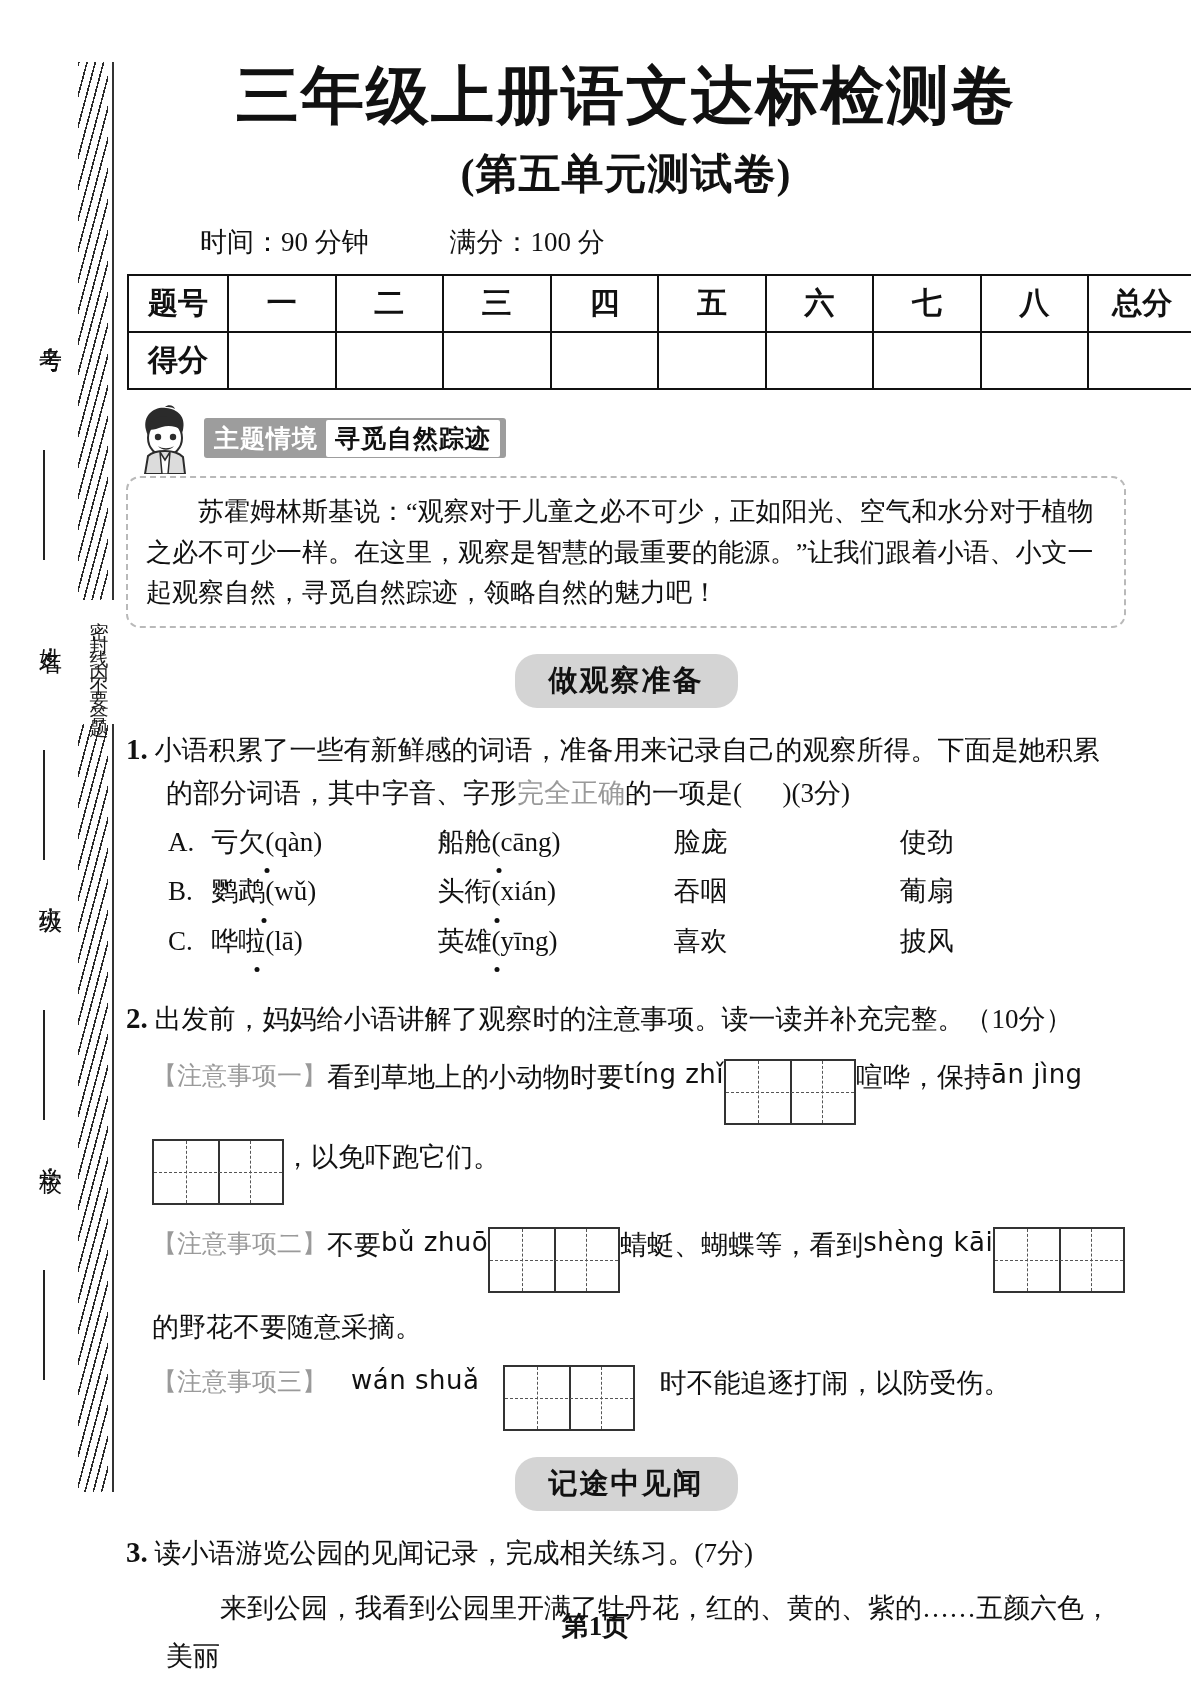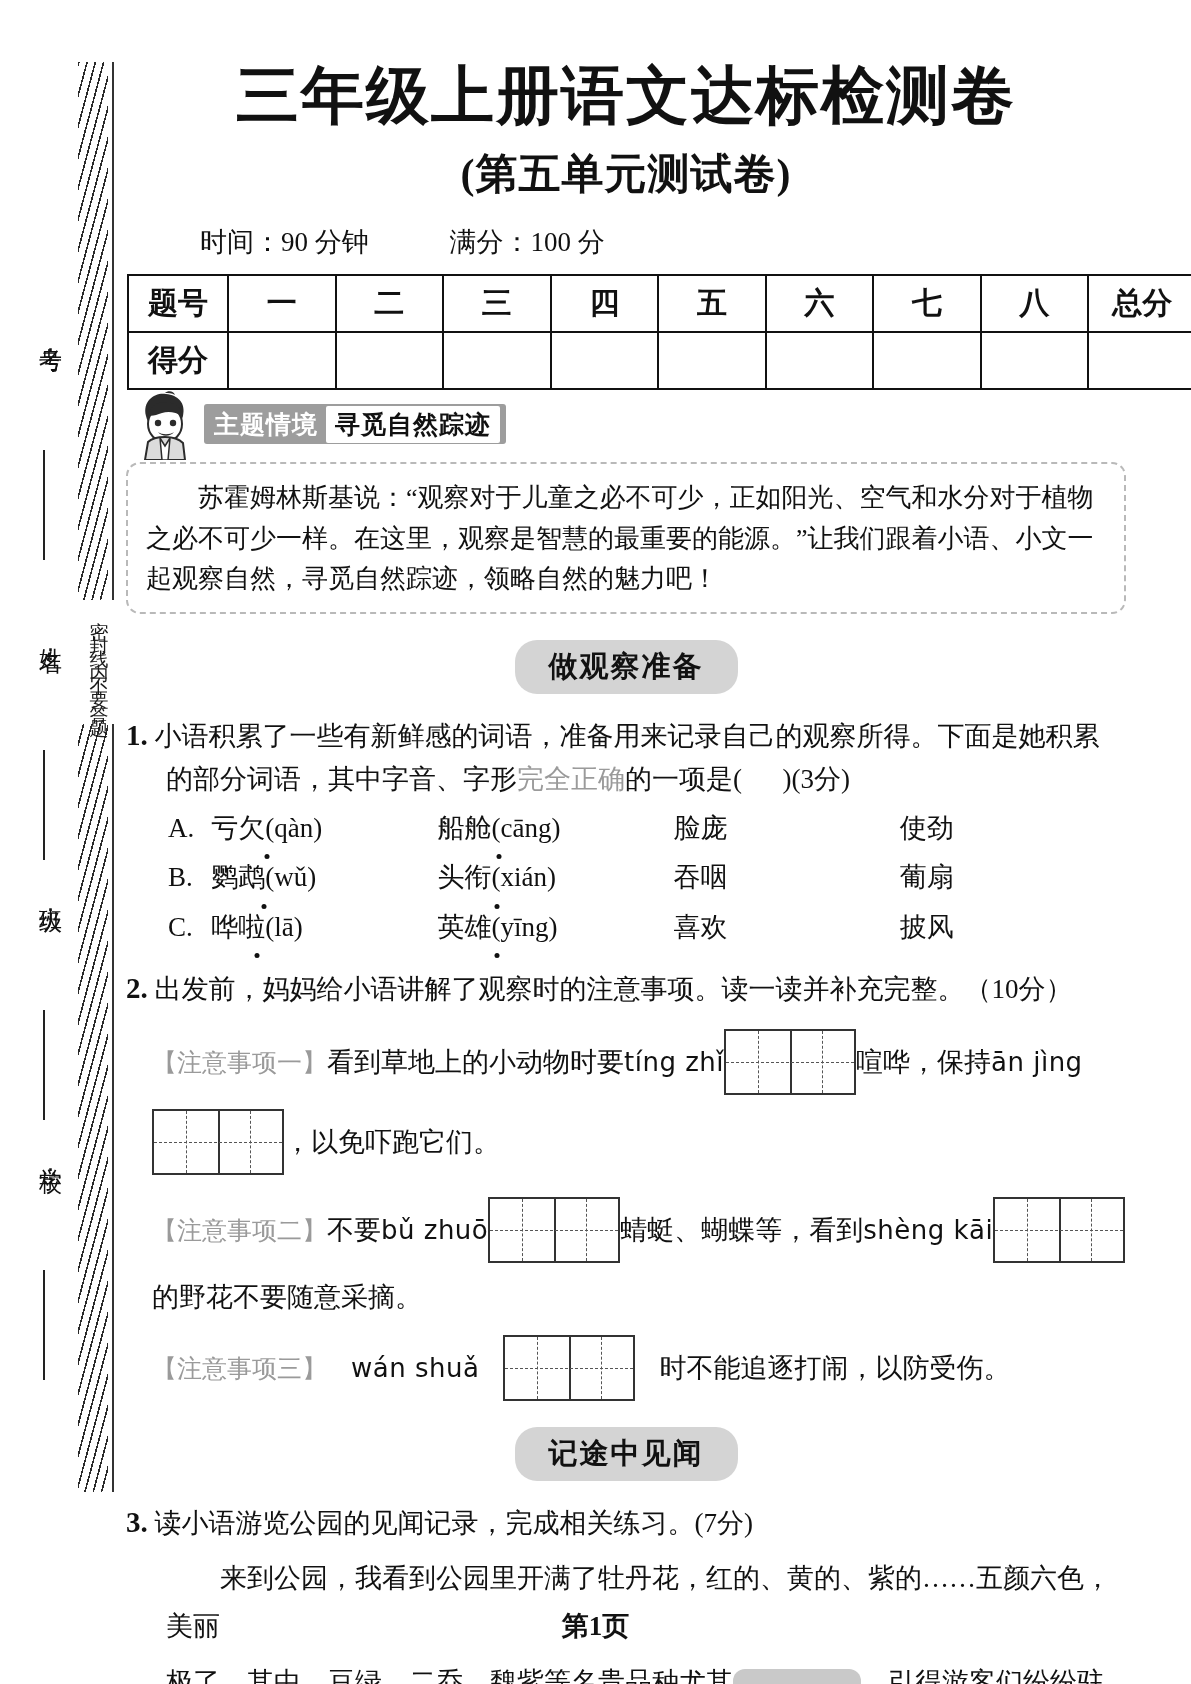--- a/index.html
+++ b/index.html
@@ -57,21 +57,21 @@
     border-collapse:collapse;margin-top:14px;width:1070px;margin-left:1px;
     table-layout:fixed;
   }
   table.score td{
     border:2px solid #111;height:53px;text-align:center;
     font-size:30px;font-weight:700;
   }
   table.score td.lbl{width:96px;}
 
   
-  .theme-wrap{position:relative;margin-top:14px;height:54px;}
+  .theme-wrap{position:relative;margin-top:28px;height:54px;}
   .avatar{position:absolute;left:6px;top:-14px;width:66px;height:70px;}
   .theme-tag{
     position:absolute;left:78px;top:0;height:40px;display:flex;align-items:center;
     background:#9d9d9d;border-radius:3px;padding:0 6px 0 10px;
   }
   .theme-tag .t1{color:#ffffff;font-size:25px;font-weight:700;letter-spacing:1px;
     font-family:"Liberation Sans","DejaVu Sans",sans-serif;}
   .theme-tag .t2{
     background:#ffffff;color:#111;font-size:25px;font-weight:700;letter-spacing:1px;
     margin-left:8px;padding:2px 9px;border-radius:2px;
@@ -112,21 +112,21 @@
 
   
   .tz{display:inline-block;vertical-align:middle;border:2px solid #333;height:62px;
      position:relative;background:#fff;}
   .tz .cell{
     position:absolute;top:0;bottom:0;border-right:2px solid #333;
   }
   .tz .vdash{position:absolute;top:0;bottom:0;width:0;border-left:1px dashed #555;}
   .tz .hdash{position:absolute;left:0;right:0;top:50%;height:0;border-top:1px dashed #555;}
   .note-label{color:#9a9a9a;font-size:25px;}
-  .note-line{display:flex;align-items:center;flex-wrap:nowrap;font-size:27px;margin-top:18px;}
+  .note-line{display:flex;align-items:flex-start;flex-wrap:nowrap;font-size:27px;margin-top:18px;}
   .note-line .txt{white-space:nowrap;}
   .py{font-family:"DejaVu Sans",sans-serif;font-size:26px;letter-spacing:0.5px;}
 
   .para{font-size:27px;line-height:1.78;text-indent:2em;padding-left:40px;margin-top:8px;}
   .smudge{
     display:inline-block;width:128px;height:26px;background:#c9c9c9;border-radius:12px;
     vertical-align:-4px;
   }
 
   .footer{
@@ -245,21 +245,21 @@
       </div>
       <div class="opt-row">
         <span class="opt-label">C.</span>
         <span class="opt-item"><span class="dotted">哗啦(lā)</span></span>
         <span class="opt-item w2"><span class="dotted">英雄(yīng)</span></span>
         <span class="opt-item">喜欢</span>
         <span class="opt-item">披风</span>
       </div>
     </div>
 
-    <div class="q" style="margin-top:16px;">
+    <div class="q" style="margin-top:32px;">
       <span class="num">2.</span>
       <span class="q-body">出发前，妈妈给小语讲解了观察时的注意事项。读一读并补充完整。（10分）</span>
     </div>
 
     <div class="note-line" style="padding-left:26px;">
       <span class="note-label">【注意事项一】</span>
       <span class="txt">看到草地上的小动物时要</span>
       <span class="py">tíng zhǐ</span>
       <span class="tz" style="width:128px;">
         <span class="cell" style="left:0;width:64px;"></span>

